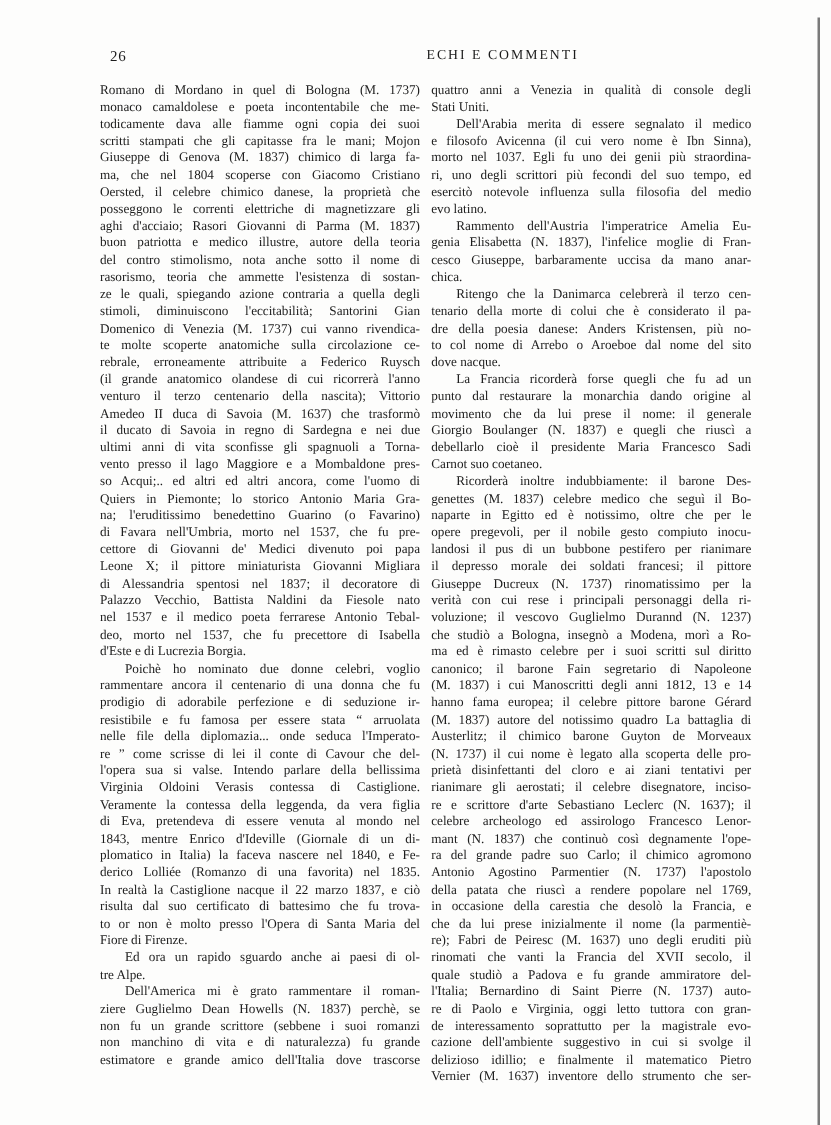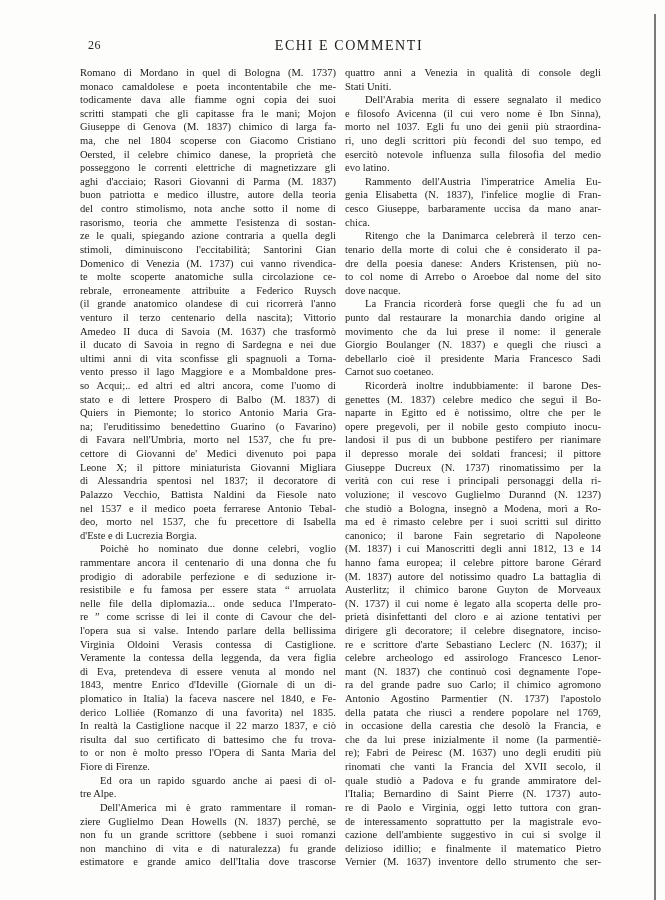--- a/index.html
+++ b/index.html
@@ -15,22 +15,22 @@
       background: #7a7a7a;
     }
     .running-head {
       position: absolute; top: 38px; left: 0; width: 665px; height: 16px; margin-left: 16px;
     }
     .page-number {
       position: absolute; left: 72px; top: 0;
       font-size: 12px; letter-spacing: 0.5px;
     }
     .head-title {
-      position: absolute; left: 233px; top: 0; width: 200px; text-align: center;
-      font-size: 14px; letter-spacing: 1.6px;
+      position: absolute; left: 247px; top: 0; width: 200px; text-align: right;
+      font-size: 11px; letter-spacing: 1.6px;
     }
     .column {
       position: absolute; top: 66px; width: 256px;
       font-size: 10.55px; line-height: 13.62px;
       text-align: justify;
     }
     .col-left { left: 80px; }
     .col-right { left: 345px; }
     .line {
       display: block; white-space: nowrap; height: 13.62px;
@@ -68,21 +68,20 @@
   <span class="line">Domenico di Venezia (M. 1737) cui vanno rivendica-</span>
   <span class="line">te molte scoperte anatomiche sulla circolazione ce-</span>
   <span class="line">rebrale, erroneamente attribuite a Federico Ruysch</span>
   <span class="line">(il grande anatomico olandese di cui ricorrerà l'anno</span>
   <span class="line">venturo il terzo centenario della nascita); Vittorio</span>
   <span class="line">Amedeo II duca di Savoia (M. 1637) che trasformò</span>
   <span class="line">il ducato di Savoia in regno di Sardegna e nei due</span>
   <span class="line">ultimi anni di vita sconfisse gli spagnuoli a Torna-</span>
   <span class="line">vento presso il lago Maggiore e a Mombaldone pres-</span>
   <span class="line">so Acqui;.. ed altri ed altri ancora, come l'uomo di</span>
-  <span class="line">stato e di lettere Prospero di Balbo (M. 1837) di</span>
   <span class="line">Quiers in Piemonte; lo storico Antonio Maria Gra-</span>
   <span class="line">na; l'eruditissimo benedettino Guarino (o Favarino)</span>
   <span class="line">di Favara nell'Umbria, morto nel 1537, che fu pre-</span>
   <span class="line">cettore di Giovanni de' Medici divenuto poi papa</span>
   <span class="line">Leone X; il pittore miniaturista Giovanni Migliara</span>
   <span class="line">di Alessandria spentosi nel 1837; il decoratore di</span>
   <span class="line">Palazzo Vecchio, Battista Naldini da Fiesole nato</span>
   <span class="line">nel 1537 e il medico poeta ferrarese Antonio Tebal-</span>
   <span class="line">deo, morto nel 1537, che fu precettore di Isabella</span>
   <span class="line last">d'Este e di Lucrezia Borgia.</span>
@@ -146,22 +145,22 @@
   <span class="line">verità con cui rese i principali personaggi della ri-</span>
   <span class="line">voluzione; il vescovo Guglielmo Durannd (N. 1237)</span>
   <span class="line">che studiò a Bologna, insegnò a Modena, morì a Ro-</span>
   <span class="line">ma ed è rimasto celebre per i suoi scritti sul diritto</span>
   <span class="line">canonico; il barone Fain segretario di Napoleone</span>
   <span class="line">(M. 1837) i cui Manoscritti degli anni 1812, 13 e 14</span>
   <span class="line">hanno fama europea; il celebre pittore barone Gérard</span>
   <span class="line">(M. 1837) autore del notissimo quadro La battaglia di</span>
   <span class="line">Austerlitz; il chimico barone Guyton de Morveaux</span>
   <span class="line">(N. 1737) il cui nome è legato alla scoperta delle pro-</span>
-  <span class="line">prietà disinfettanti del cloro e ai azione tentativi per</span>
-  <span class="line">dirigere gli decoratore; il celebre disegnatore, inciso-</span>
+  <span class="line">prietà disinfettanti del cloro e ai ziani tentativi per</span>
+  <span class="line">rianimare gli aerostati; il celebre disegnatore, inciso-</span>
   <span class="line">re e scrittore d'arte Sebastiano Leclerc (N. 1637); il</span>
   <span class="line">celebre archeologo ed assirologo Francesco Lenor-</span>
   <span class="line">mant (N. 1837) che continuò così degnamente l'ope-</span>
   <span class="line">ra del grande padre suo Carlo; il chimico agromono</span>
   <span class="line">Antonio Agostino Parmentier (N. 1737) l'apostolo</span>
   <span class="line">della patata che riuscì a rendere popolare nel 1769,</span>
   <span class="line">in occasione della carestia che desolò la Francia, e</span>
   <span class="line">che da lui prese inizialmente il nome (la parmentiè-</span>
   <span class="line">re); Fabri de Peiresc (M. 1637) uno degli eruditi più</span>
   <span class="line">rinomati che vanti la Francia del XVII secolo, il</span>

